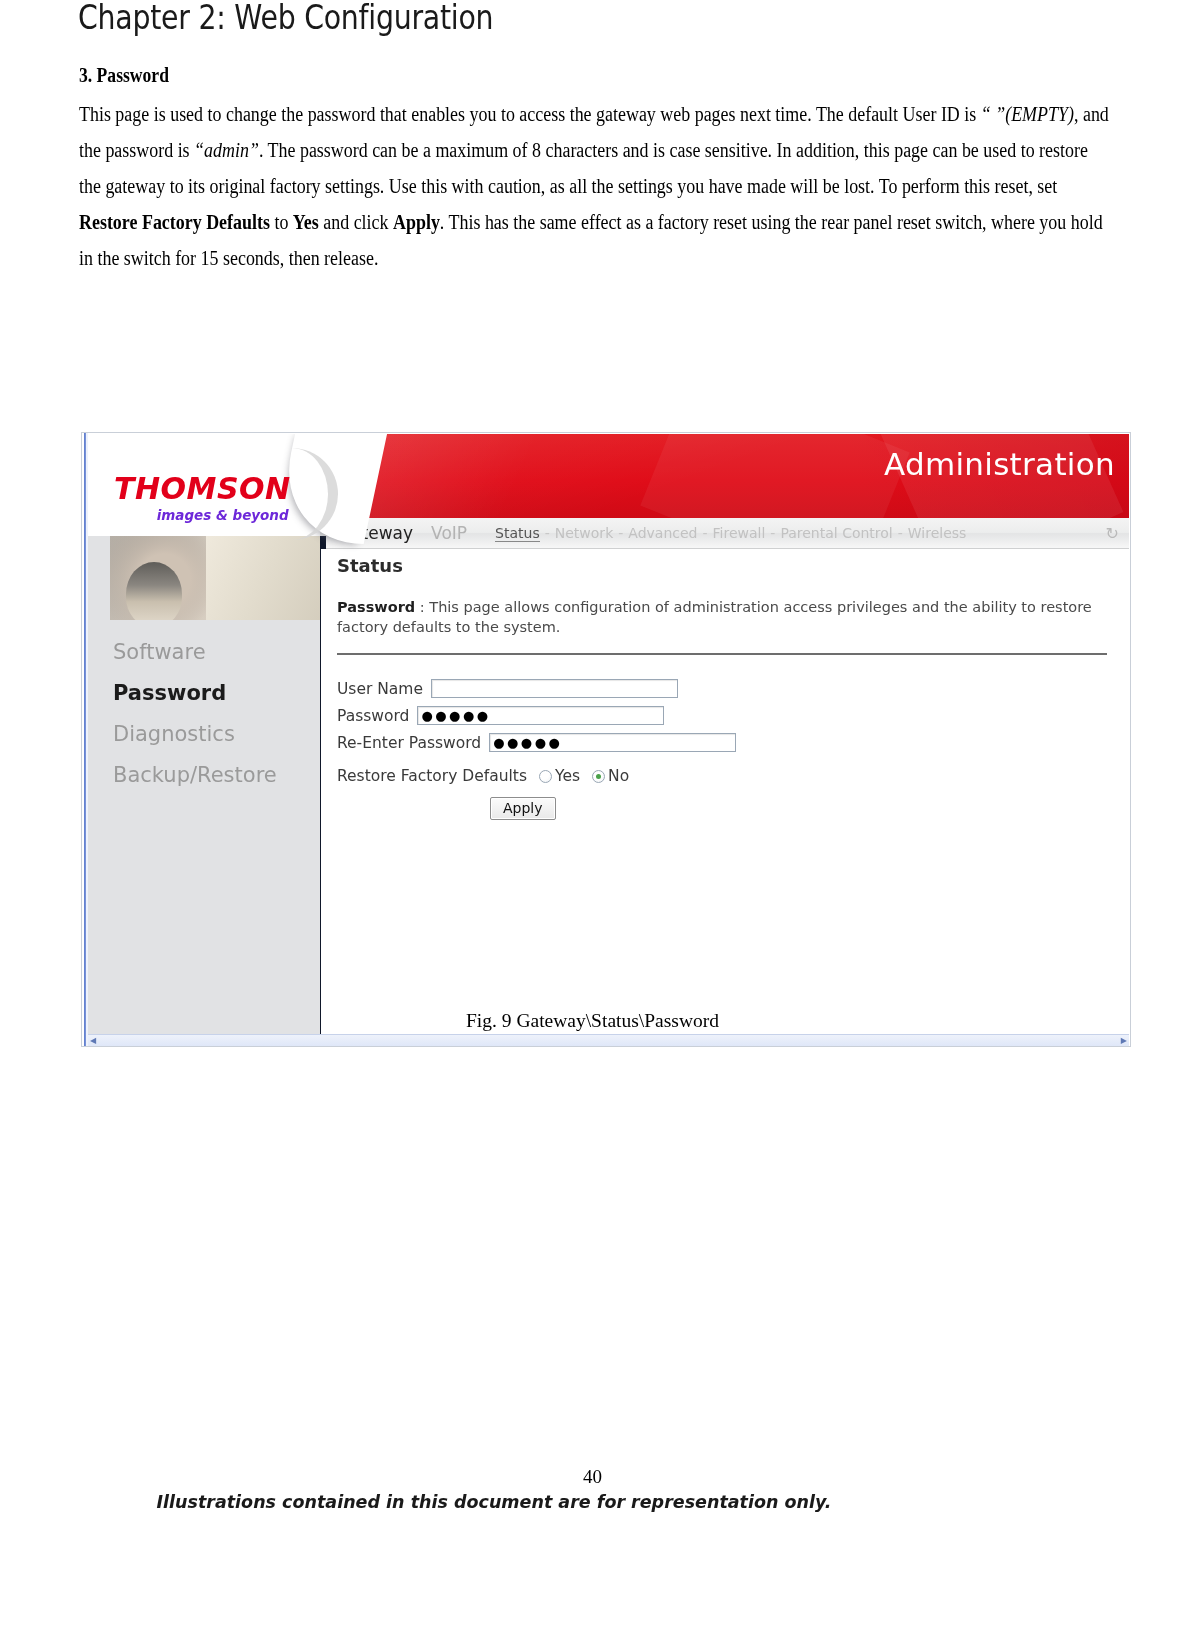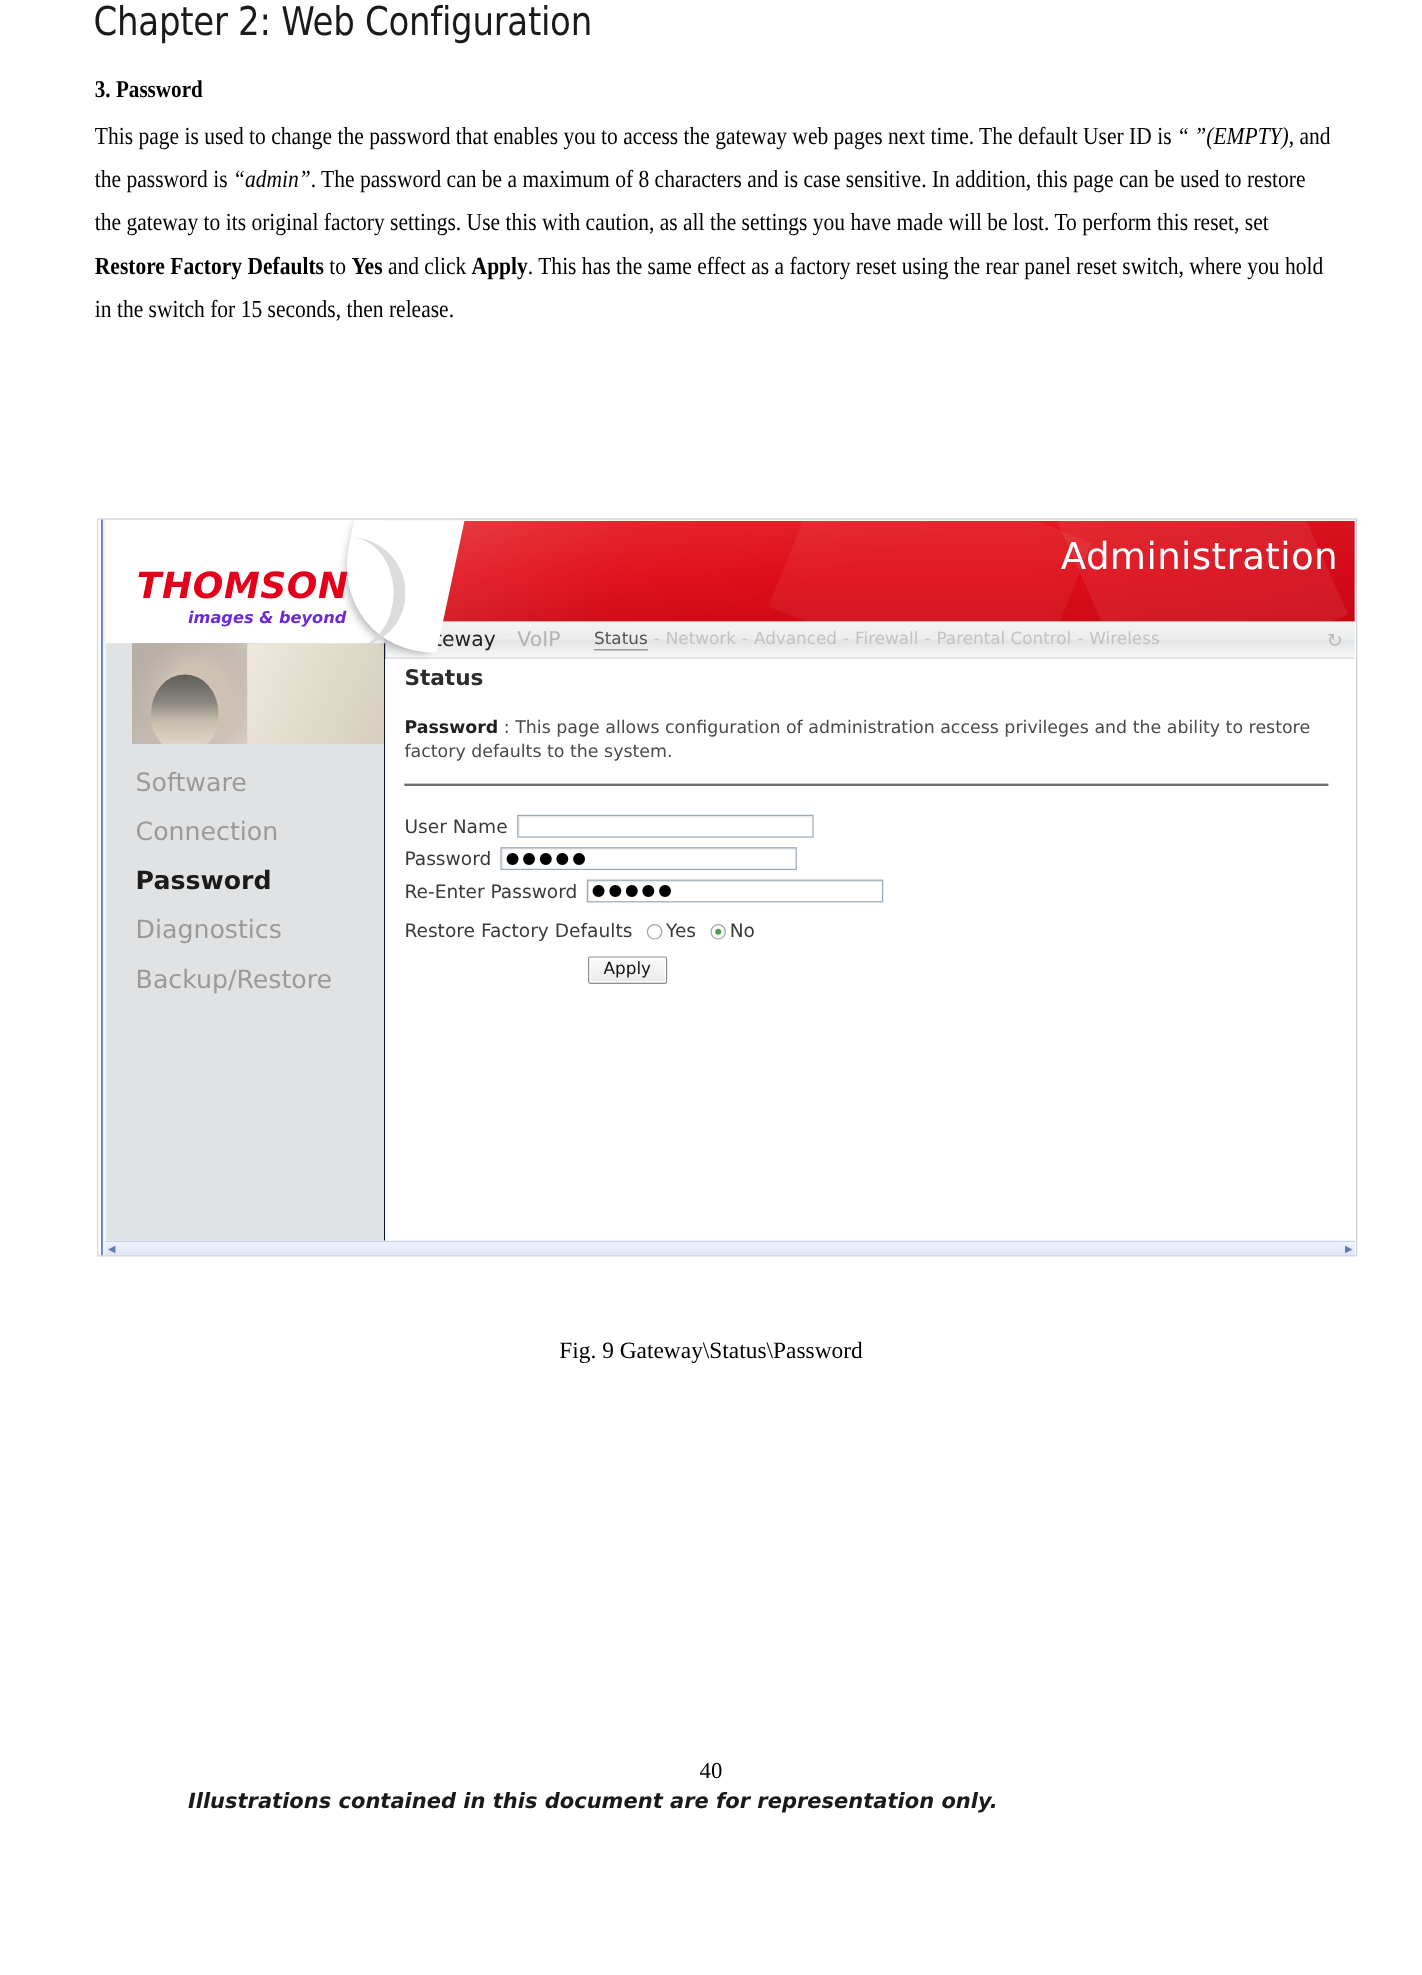--- a/index.html
+++ b/index.html
@@ -234,21 +234,21 @@
     color: #b9b9b9;
     font-family: "DejaVu Sans", sans-serif;
   }
 
   
   .side {
     position: absolute;
     left: 0; top: 102px;
     width: 232px; bottom: 0;
     background: #e1e2e4;
-    border-right: 1px solid #0f172a;
+    border-right: 6px solid #0f172a;
   }
   .side-photo {
     position: absolute;
     left: 22px; top: 0;
     width: 210px; height: 84px;
     background:
       radial-gradient(circle at 26% 52%, #cfc2b4 0 16%, rgba(207,194,180,0) 56%),
       radial-gradient(circle at 22% 36%, #7d7c79 0 10%, rgba(125,124,121,0) 40%),
       linear-gradient(to right,#b9b5ae 0%,#d8d3c9 32%,#e9e3d6 60%,#efeadd 100%);
     overflow:hidden;
@@ -411,21 +411,21 @@
   .sc-arrow {
     font-size: 8px;
     color: #5f79b5;
     font-family: "DejaVu Sans", sans-serif;
     line-height: 1;
   }
 
   
   .caption {
     position: absolute;
-    left: 0; top: 1116px;
+    left: 0; top: 1010px;
     width: 1185px;
     text-align: center;
     font-family: "Liberation Serif", serif;
     font-size: 19.5px;
     color: #000;
   }
 
   
   .pagenum {
     position: absolute;
@@ -565,21 +565,20 @@
           <span class="nav-sec">Wireless</span>
         </span>
 
         <span class="nav-refresh">↻</span>
       </div>
 
       <div class="side">
         <div class="side-photo"></div>
         <div class="side-list">
           <div class="side-item">Software</div>
-          <div class="side-item">Connection</div>
           <div class="side-item active">Password</div>
           <div class="side-item">Diagnostics</div>
           <div class="side-item">Backup/Restore</div>
         </div>
       </div>
 
       <div class="content">
         <div class="c-status">Status</div>
 
         <div class="c-desc"><b>Password</b><span> :  </span><span>This page allows configuration of administration access privileges and the ability to restore factory defaults to the system.</span></div>

